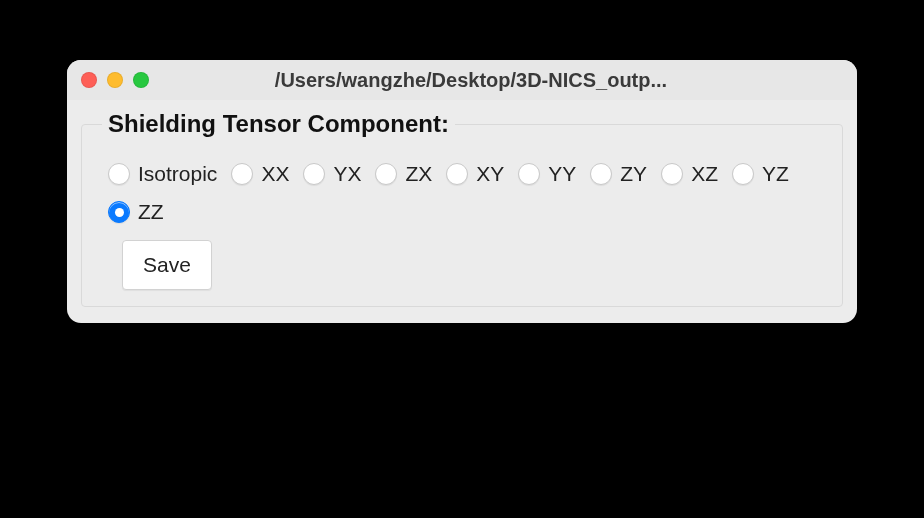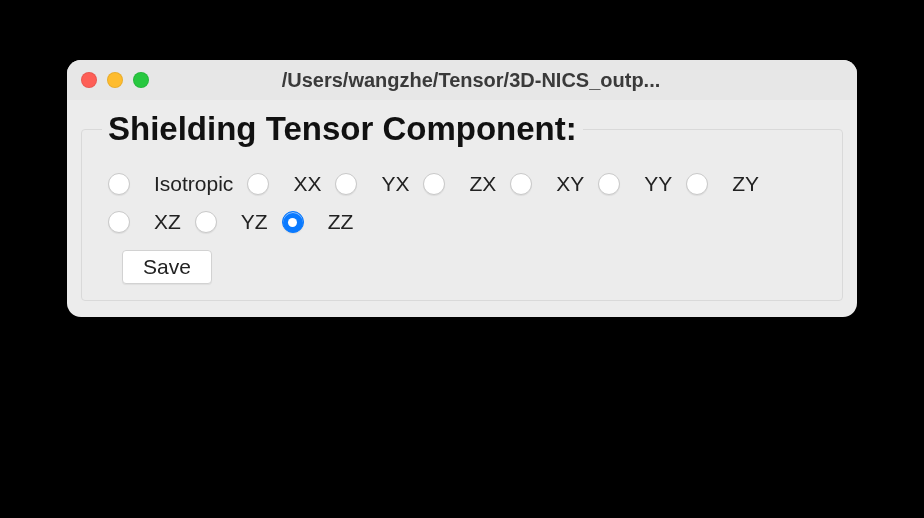--- a/index.html
+++ b/index.html
@@ -51,36 +51,36 @@
       text-overflow: ellipsis;
       padding-right: 60px;
     }
     fieldset {
       margin: 10px 14px 16px 14px;
       border: 1.5px solid #d9d9d9;
       border-radius: 4px;
       padding: 18px 20px 16px 20px;
     }
     legend {
-      font-size: 33px;
+      font-size: 24px;
       font-weight: 700;
       padding: 0 6px;
       color: #111;
     }
     .radios {
       display: flex;
       flex-wrap: wrap;
       gap: 14px 14px;
       align-items: center;
       padding: 6px 6px 12px 6px;
     }
     .radio-item {
       display: inline-flex;
       align-items: center;
-      gap: 24px;
+      gap: 8px;
       cursor: pointer;
       user-select: none;
     }
     .radio {
       width: 22px; height: 22px; border-radius: 50%;
       background: #fff;
       border: 1px solid #c9c9c9;
       box-shadow: inset 0 1px 0 rgba(255,255,255,0.6), 0 1px 1px rgba(0,0,0,0.07);
       display: inline-flex; align-items: center; justify-content: center;
     }
@@ -101,36 +101,36 @@
       padding-left: 20px;
       padding-top: 4px;
     }
     .save-btn {
       font-size: 21px;
       font-family: inherit;
       color: #222;
       background: #fff;
       border: 1px solid #d2d2d2;
       border-radius: 4px;
-      padding: 4px 20px;
+      padding: 12px 20px;
       box-shadow: 0 1px 1px rgba(0,0,0,0.06);
       cursor: pointer;
     }
   </style>
 </head>
 <body>
 
 <div class="window">
   <div class="titlebar">
     <div class="traffic">
       <span class="tl close"></span>
       <span class="tl min"></span>
       <span class="tl zoom"></span>
     </div>
-    <div class="title">/Users/wangzhe/Tensor/3D-NICS_outp...</div>
+    <div class="title">/Users/wangzhe/Desktop/3D-NICS_outp...</div>
   </div>
 
   <fieldset>
     <legend>Shielding Tensor Component:</legend>
 
     <div class="radios" id="radios-container">
         <label class="radio-item">
           <span class="radio"></span>
           <span class="radio-label">Isotropic</span>
         </label>

